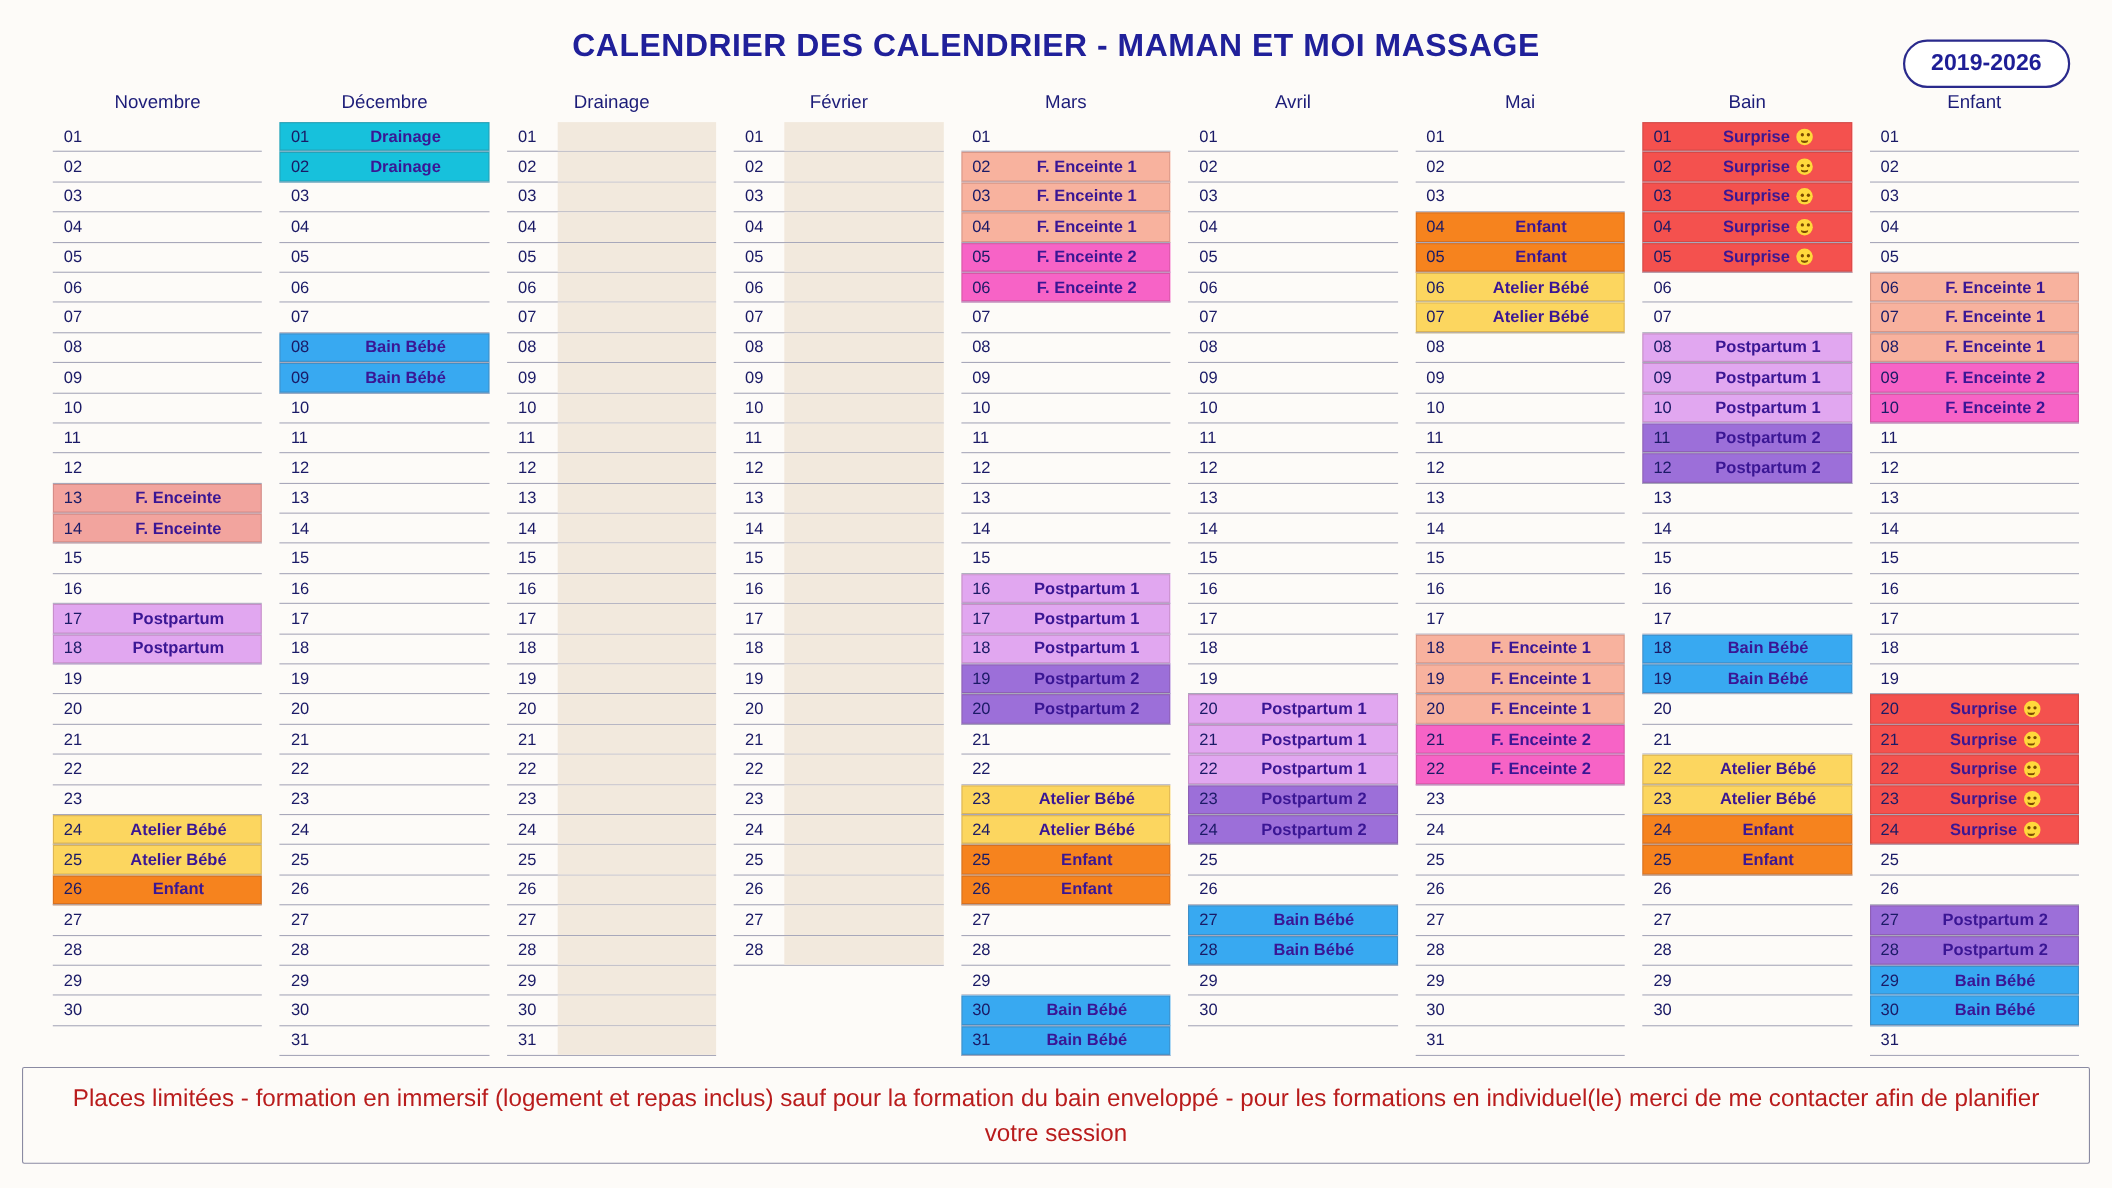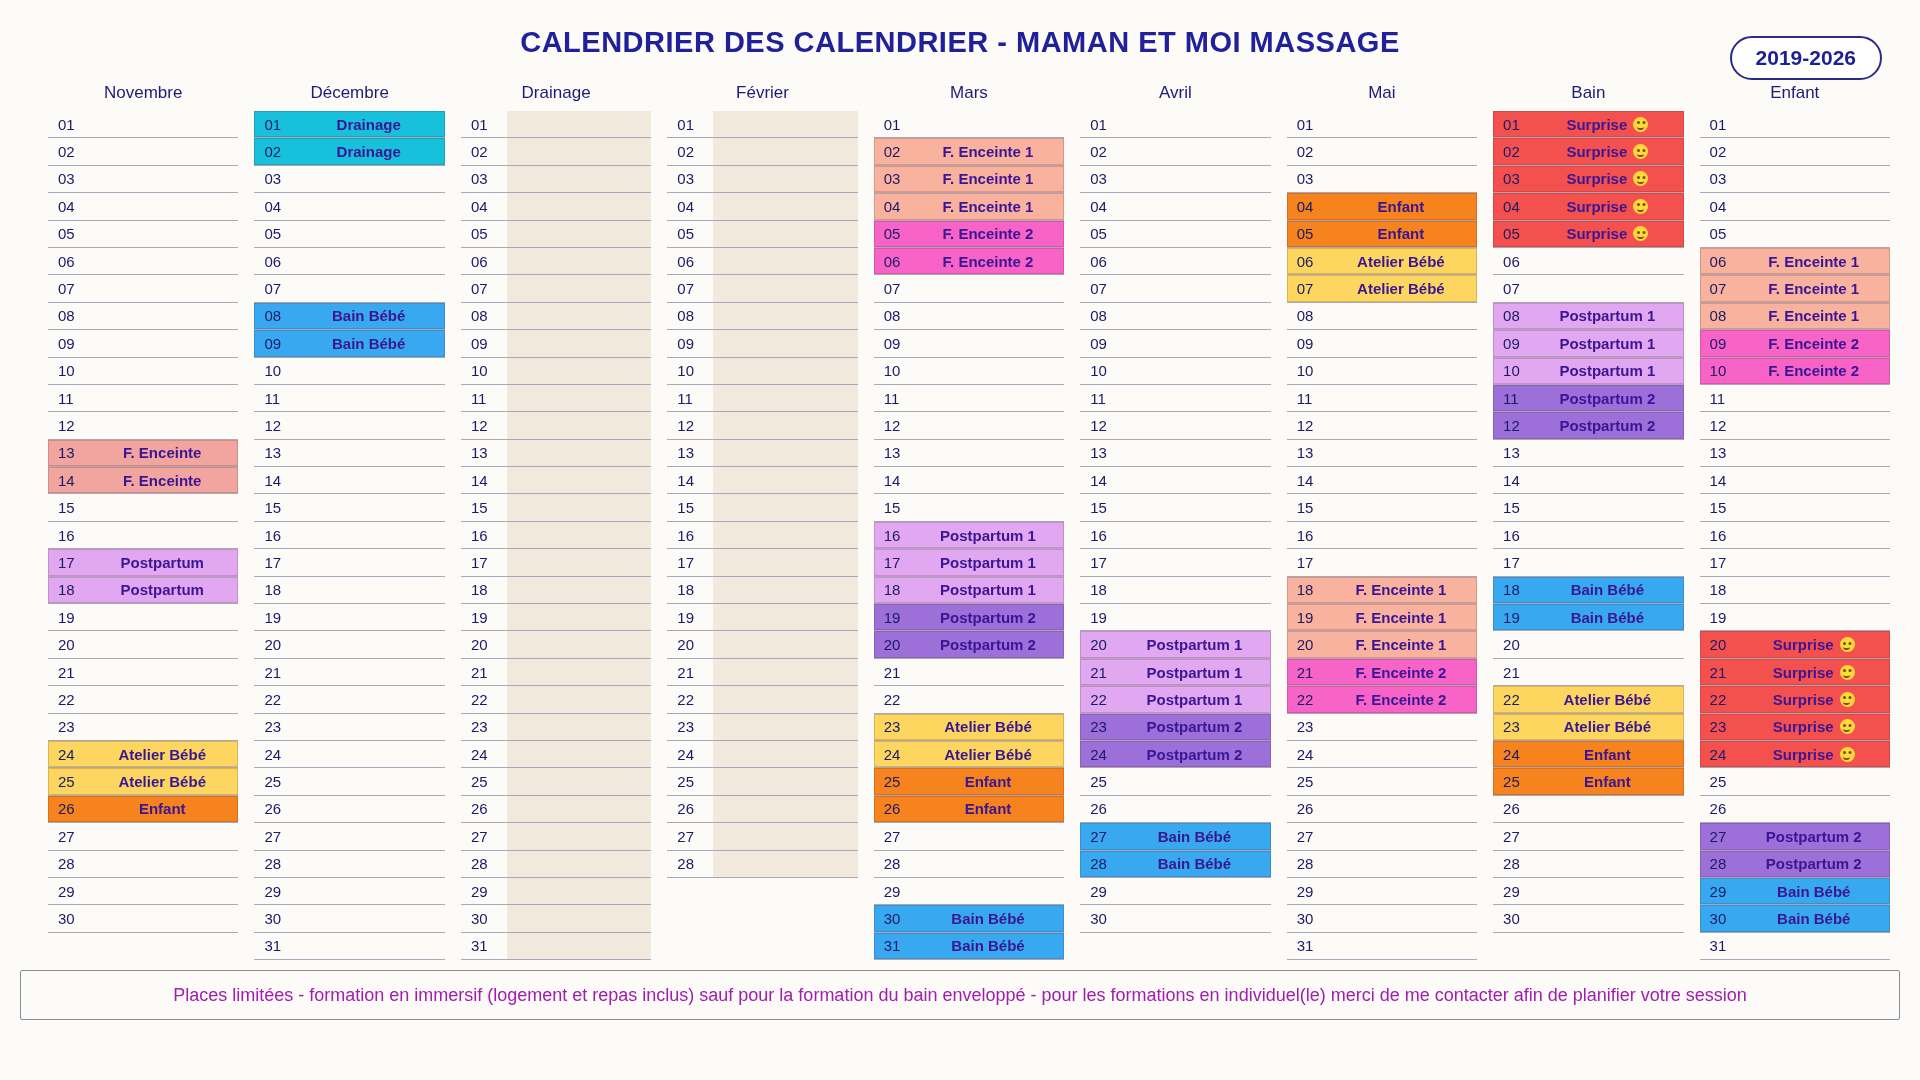--- a/index.html
+++ b/index.html
@@ -95,22 +95,22 @@
     border-bottom:2px solid #7A4B00;
     border-radius:0 0 7px 7px;
     left:3.5px;top:7px;
   }
   .footer-box{
     margin:10px 20px 0 20px;
     border:1.5px solid #8A8AA2;
     border-radius:2px;
     padding:11px 40px;
     text-align:center;
-    color:#a21caf;
-    font-size:18px;
+    color:#b91c1c;
+    font-size:22px;
     line-height:1.45;
   }
 </style>
 </head>
 <body>
 
 <h1 class="page-title">CALENDRIER DES CALENDRIER - MAMAN ET MOI MASSAGE</h1>
 <div class="year-badge">2019-2026</div>
 
 <div class="calendar-grid">

